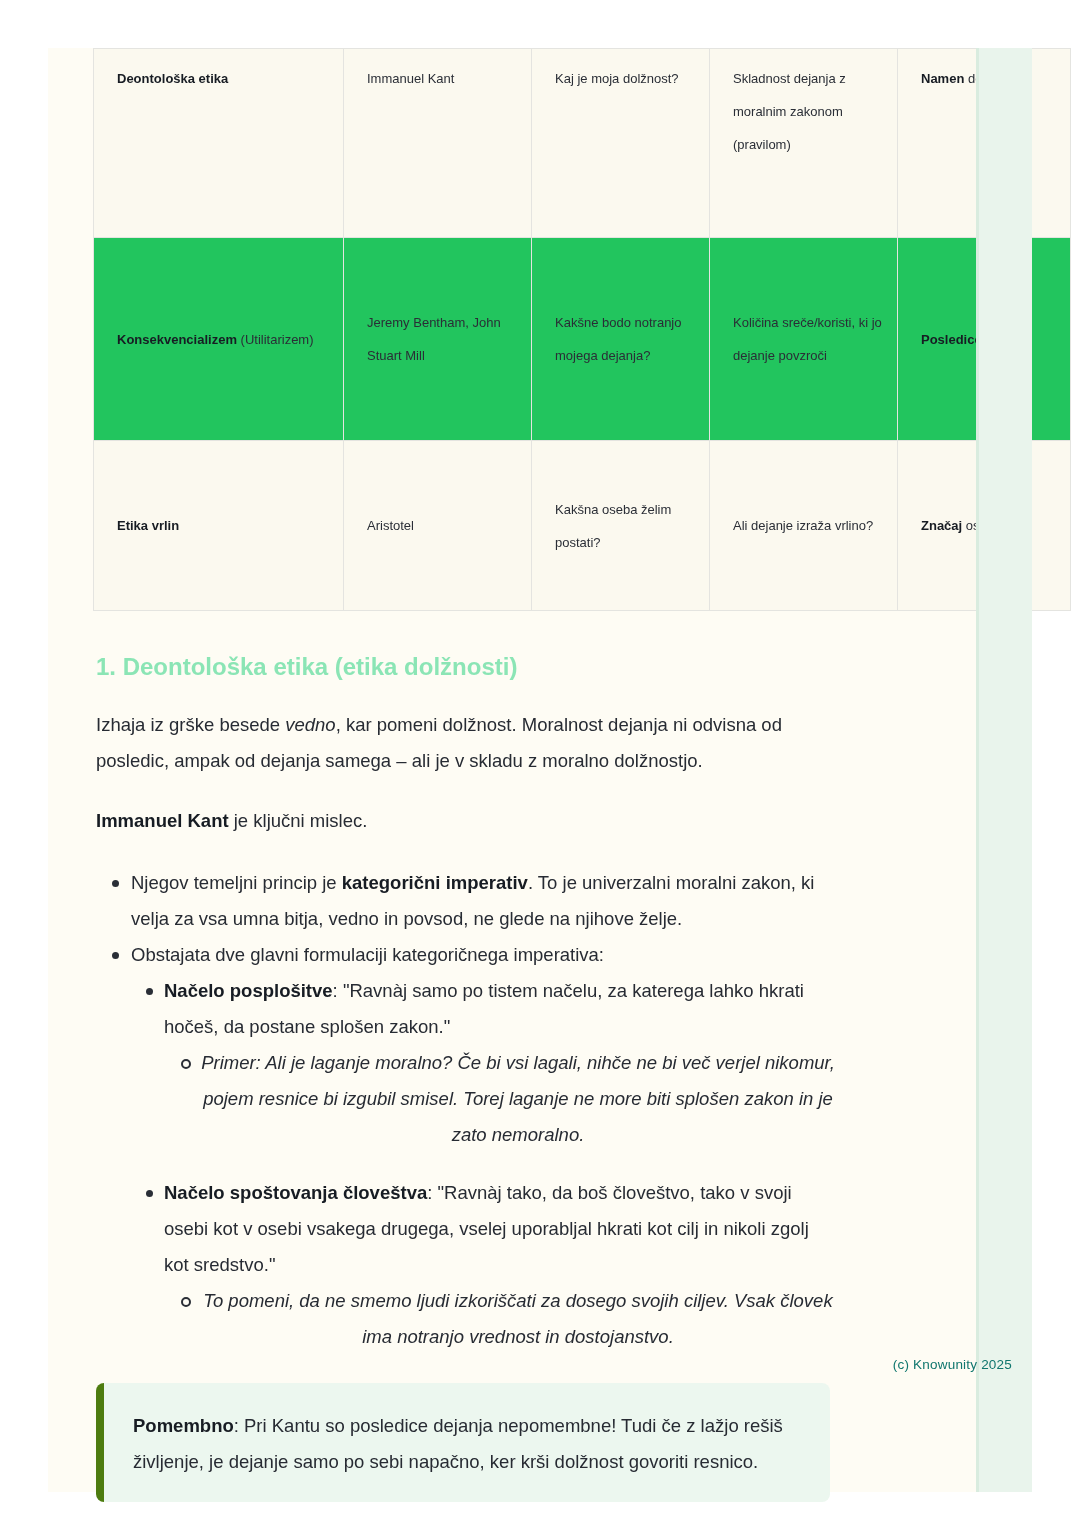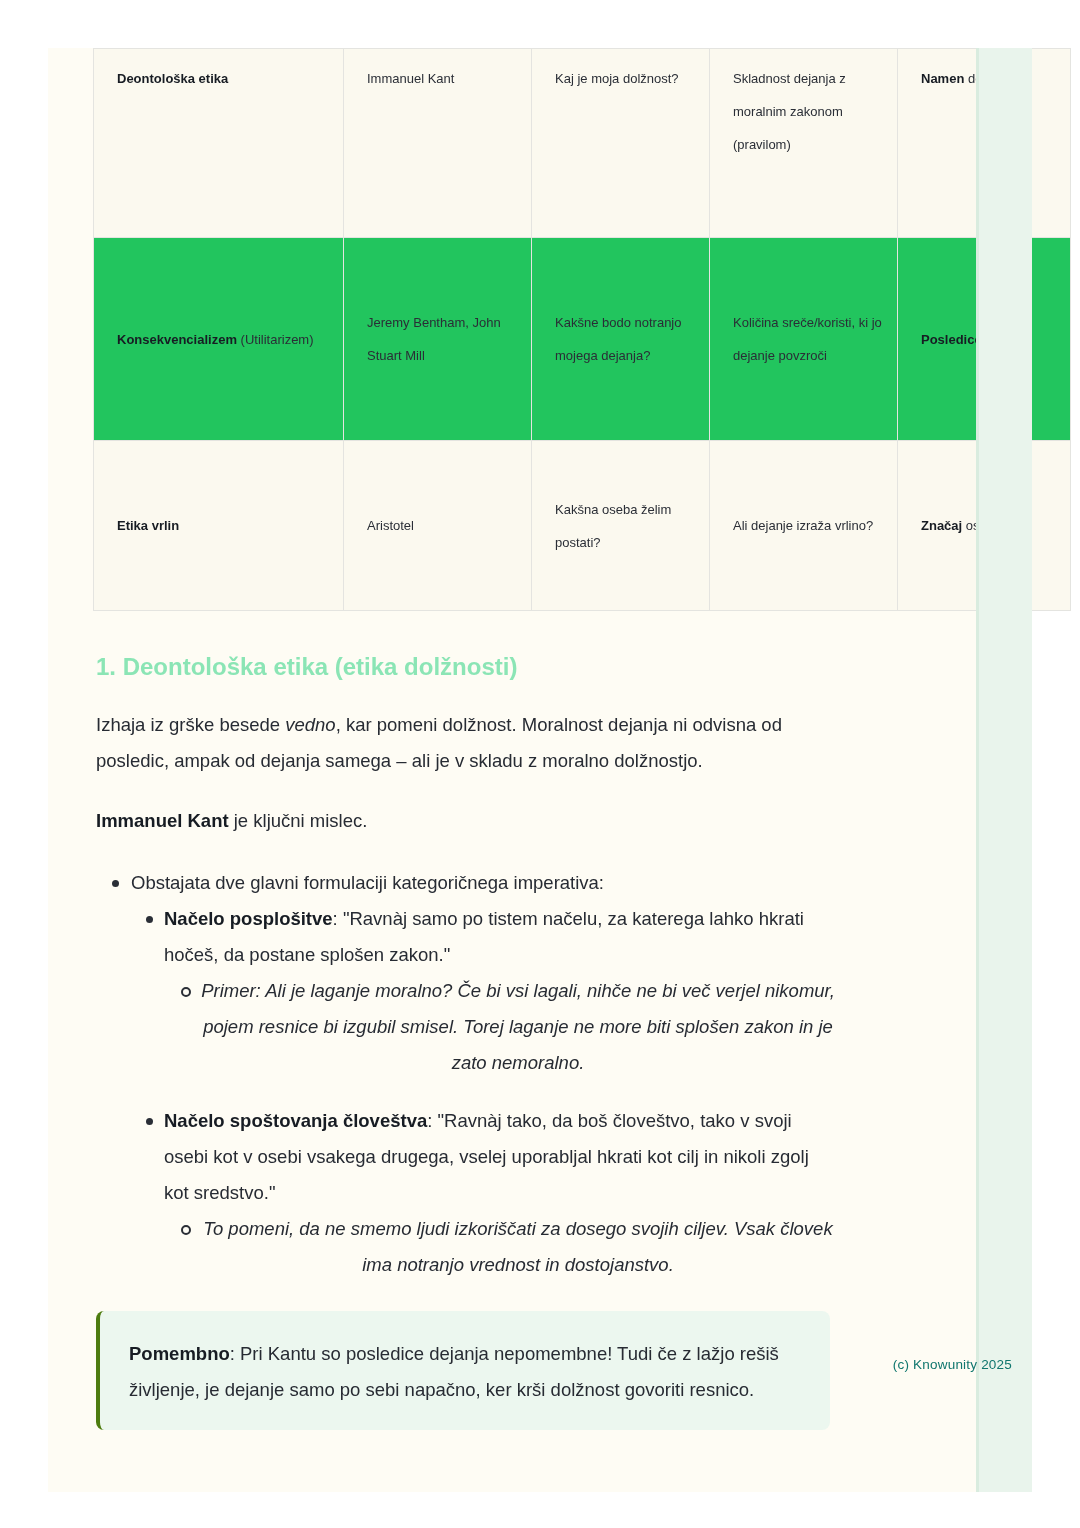--- a/index.html
+++ b/index.html
@@ -57,21 +57,21 @@
   }
   .ul-l2{margin-top:0;}
   .ul-l2 > .li{padding-left:33px;}
   .ul-l2 > .li + .li{margin-top:22px;}
   .ul-l2 > .li > .dot{left:15px;}
   .ul-l3 > .li{padding-left:34px;font-style:italic;text-align:center;}
   .em{font-style:italic;}
   
   .callout{
     margin:28px 0 0 0;width:734px;box-sizing:border-box;
-    background:#ecf7ef;border-left:4px solid #4d7c0f;border-radius:8px;
+    background:#ecf7ef;border-left:8px solid #4d7c0f;border-radius:8px;
     padding:25px 30px 22px 29px;
   }
   .callout p{margin:0;font-size:18.5px;line-height:36px;color:#272b33;}
 </style>
 </head>
 <body>
 
 <div class="page">
 
   <table class="ethics">
@@ -103,20 +103,24 @@
   <div class="content">
 
     <h2 class="section">1. Deontološka etika (etika dolžnosti)</h2>
 
     <p class="para"><span>Izhaja iz grške besede </span><span class="em">vedno</span><span>, kar pomeni dolžnost. Moralnost dejanja ni odvisna od posledic, ampak od dejanja samega – ali je v skladu z moralno dolžnostjo.</span></p>
 
     <p class="para"><span class="b">Immanuel Kant</span><span> je ključni mislec.</span></p>
 
     <div class="ul ul-l1">
 
+      <div class="li">
+        <span class="dot"></span>
+        <span>Njegov temeljni princip je </span><span class="b">kategorični imperativ</span><span>. To je univerzalni moralni zakon, ki velja za vsa umna bitja, vedno in povsod, ne glede na njihove želje.</span>
+      </div>
 
       <div class="li">
         <span class="dot"></span>
         <span>Obstajata dve glavni formulaciji kategoričnega imperativa:</span>
 
         <div class="ul ul-l2">
 
           <div class="li">
             <span class="dot"></span>
             <span class="b">Načelo posplošitve</span><span>: "Ravnàj samo po tistem načelu, za katerega lahko hkrati hočeš, da postane splošen zakon."</span>

